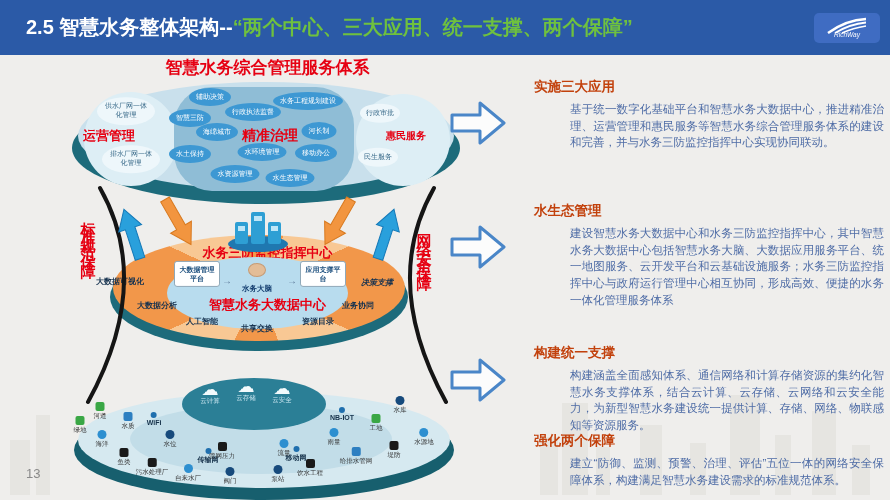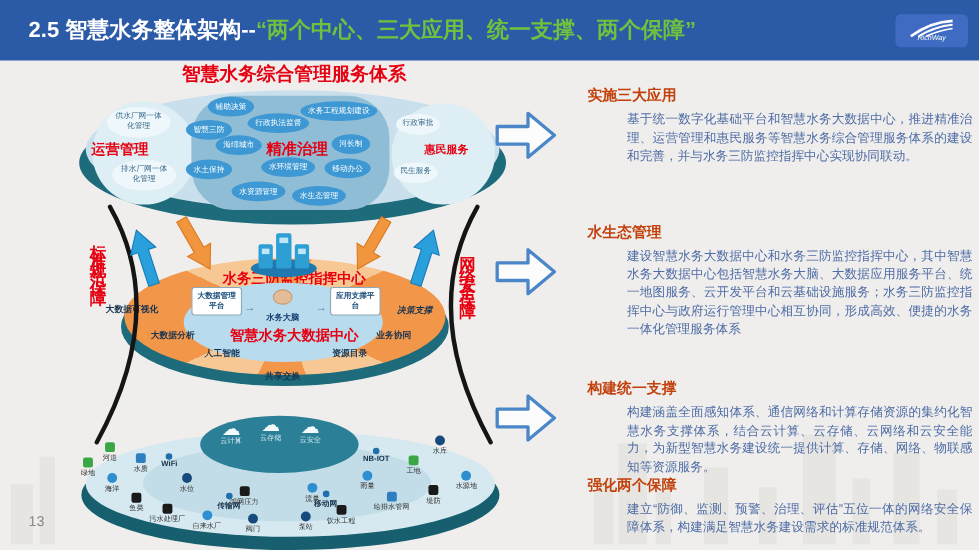--- a/index.html
+++ b/index.html
@@ -130,21 +130,21 @@
     <div class="brainlbl" style="left:187px;top:237px;">水务大脑</div>
     <div class="pbox" style="left:253px;top:222px;">应用支撑平台</div>
     <div class="parrow" style="left:157px;top:228px;">→</div>
     <div class="parrow" style="left:222px;top:228px;">→</div>
 
     <div class="rtitle" style="top:244px;font-size:13px;">智慧水务大数据中心</div>
 
     <div class="cap" style="left:50px;top:229px;">大数据可视化</div>
     <div class="cap" style="left:87px;top:253px;">大数据分析</div>
     <div class="cap" style="left:132px;top:269px;">人工智能</div>
-    <div class="cap" style="left:187px;top:276px;margin-top:14px;">共享交换</div>
+    <div class="cap" style="left:187px;top:276px;">共享交换</div>
     <div class="cap" style="left:248px;top:269px;">资源目录</div>
     <div class="cap" style="left:288px;top:253px;">业务协同</div>
     <div class="cap" style="left:307px;top:230px;font-style:italic;">决策支撑</div>
 
     <div class="ell" style="left:4px;top:348px;width:380px;height:100px;background:#175f6e;"></div>
     <div class="ell" style="left:8px;top:340px;width:372px;height:96px;background:#d6e9f0;"></div>
     <div class="ell" style="left:60px;top:352px;width:262px;height:70px;background:#c2dde8;"></div>
     <div class="ell" style="left:112px;top:326px;width:144px;height:52px;background:#2b7f96;"></div>
 
     <div class="cloudi" style="left:140px;top:331px;">

